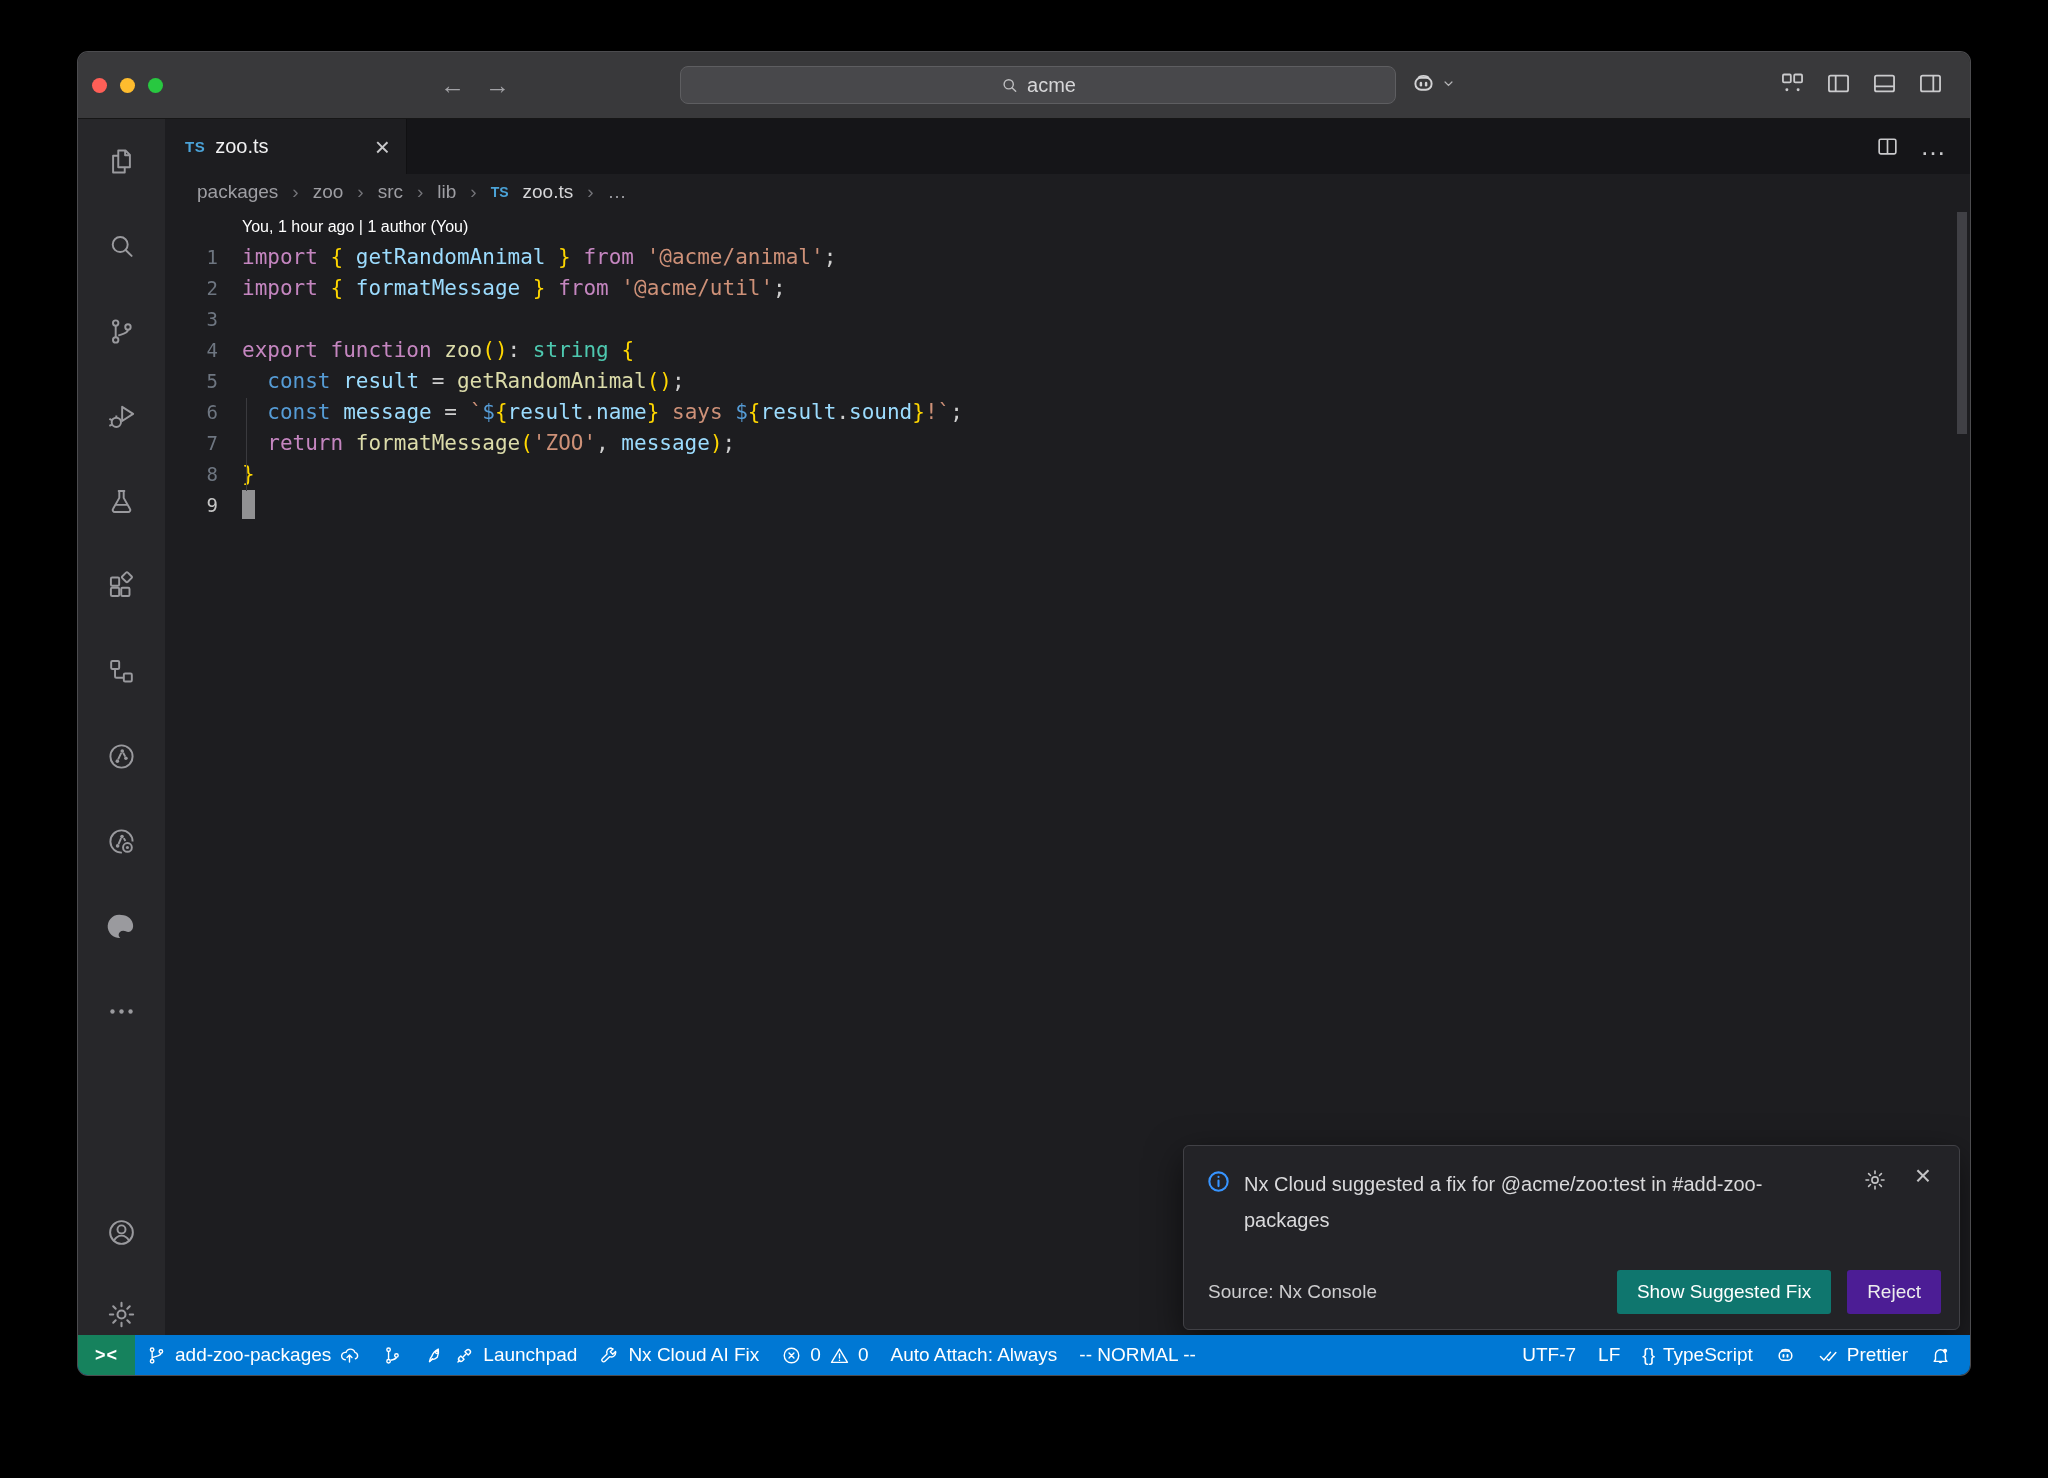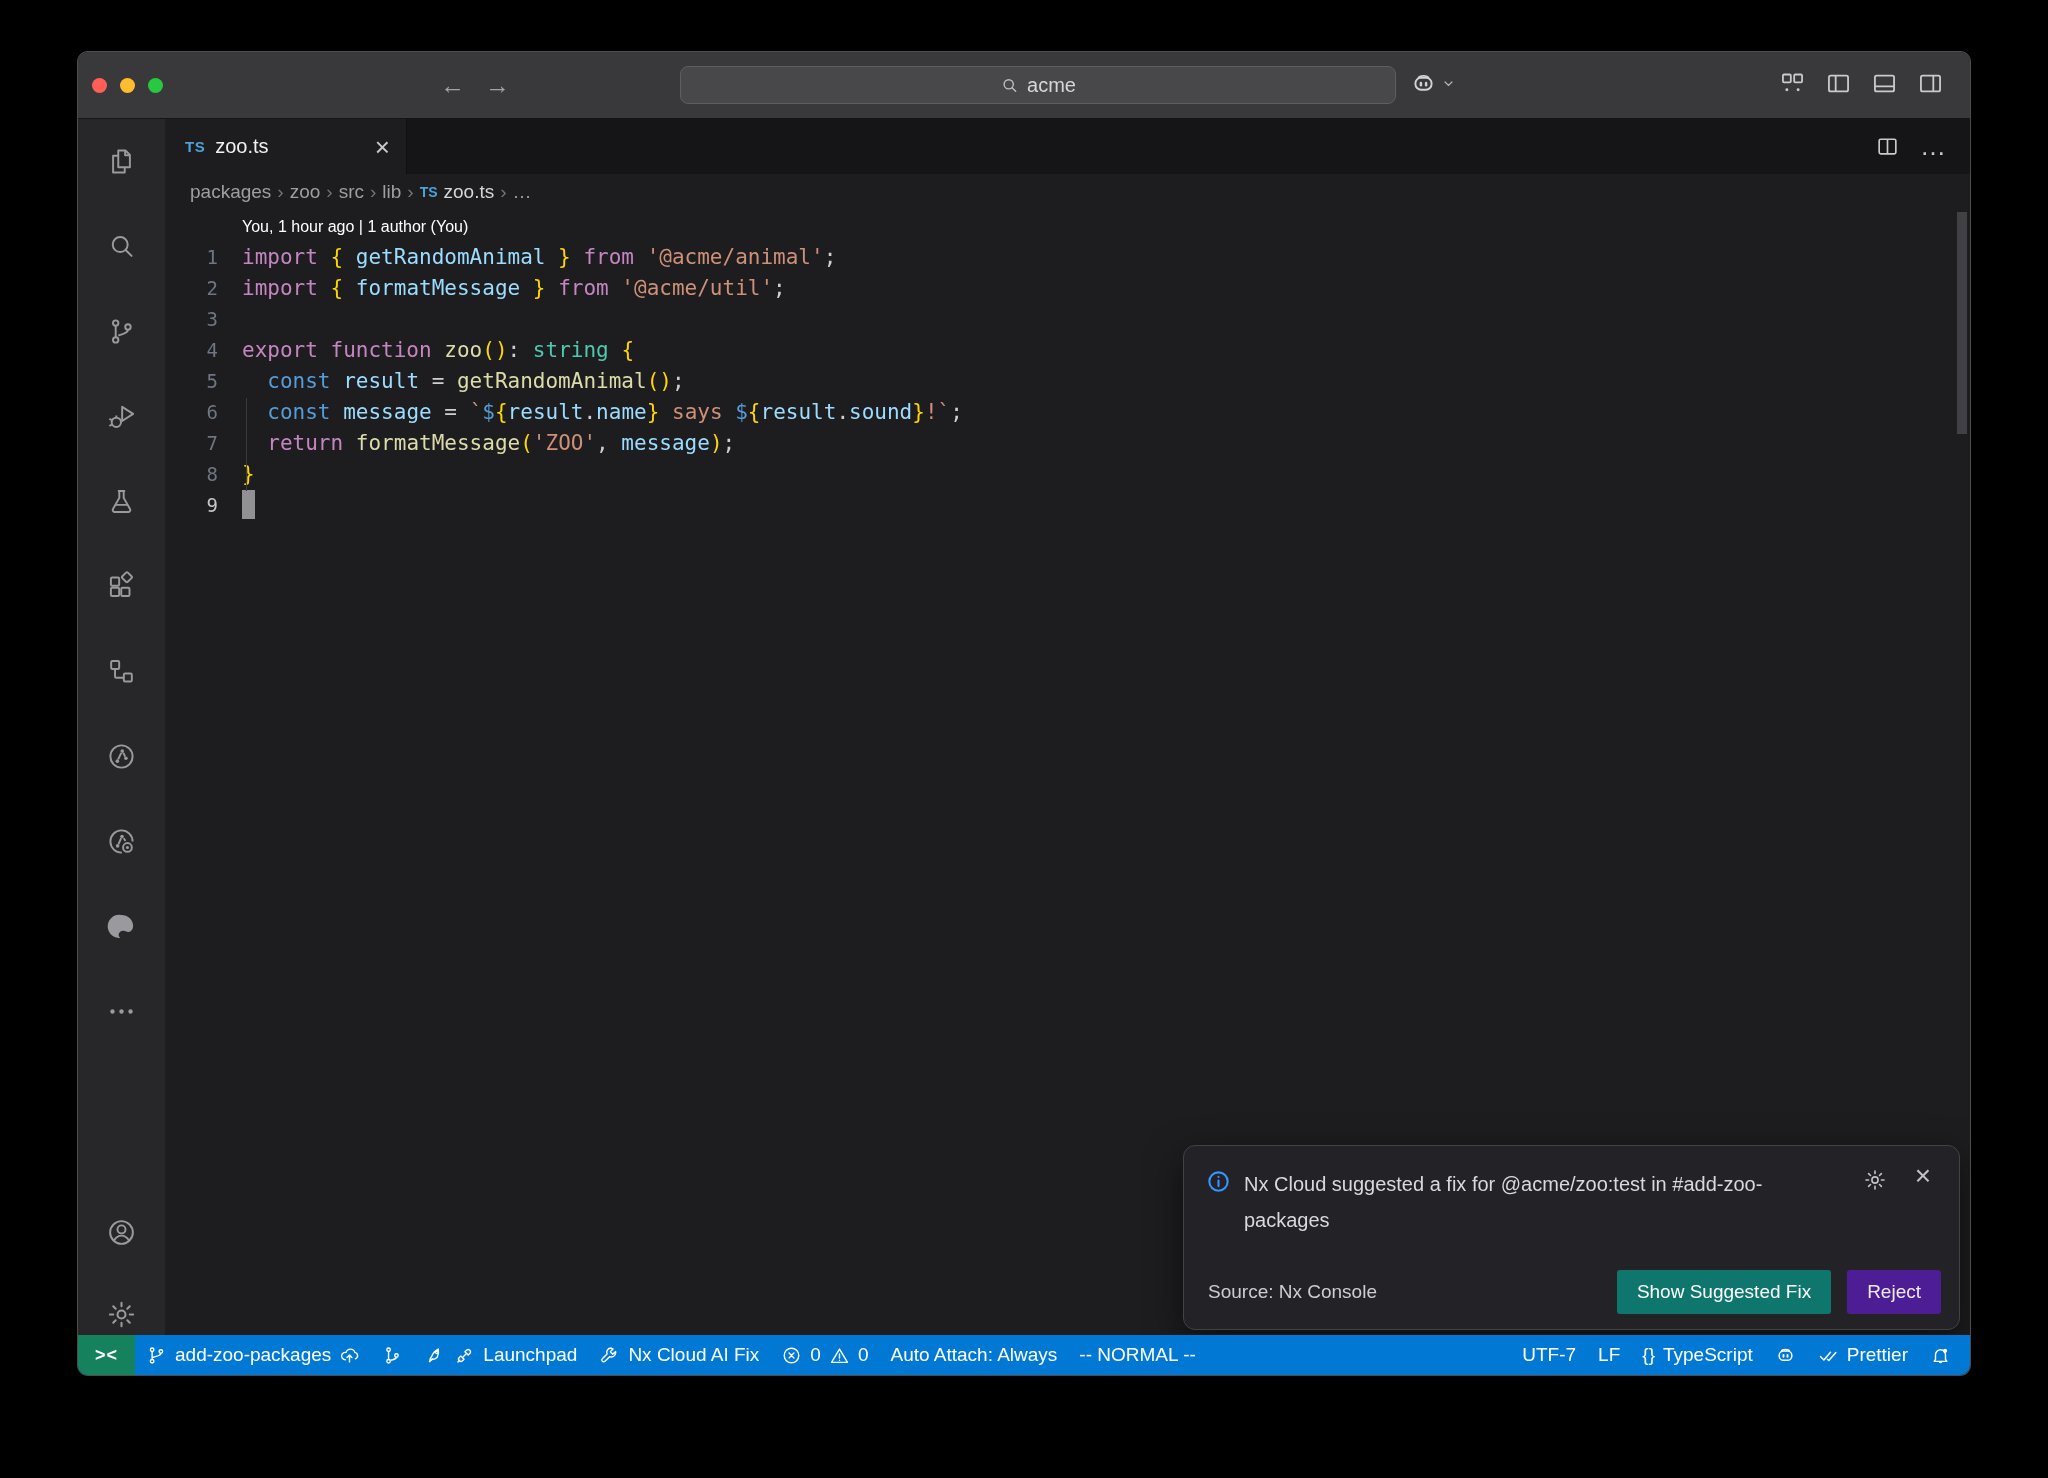--- a/index.html
+++ b/index.html
@@ -33,22 +33,22 @@
   .ab-abs svg{width:31px;height:31px}
   
   .tabbar{position:absolute;top:67px;left:87px;right:0;height:55px;background:#151518;display:flex;align-items:stretch;}
   .tab{width:205px;background:#1d1d20;display:flex;align-items:center;padding:0 16px 0 20px;gap:10px;border-right:1px solid #101012;}
   .tab-badge{color:#4ba3d8;font-weight:700;font-size:15px;letter-spacing:.5px}
   .tab-name{color:#f1f1f2;font-size:20px}
   .tab-close{margin-left:auto;color:#c9c9cb;font-size:26px;line-height:1}
   .tab-actions{margin-left:auto;display:flex;align-items:center;gap:20px;padding-right:22px;color:#c9c9cb;}
   .tab-actions svg{width:25px;height:25px}
   .tab-actions .txt-more{font-size:26px;letter-spacing:2px;color:#c9c9cb}
-  .breadcrumb{position:absolute;top:122px;left:87px;right:0;height:36px;background:#1d1d20;
-    display:flex;align-items:center;gap:6px;padding-left:25px;color:#9e9ea3;font-size:19px;text-align:center;}
+  .breadcrumb{position:absolute;top:122px;left:94px;right:0;height:36px;background:#1d1d20;
+    display:flex;align-items:center;gap:14px;padding-left:25px;color:#9e9ea3;font-size:19px;text-align:center;}
   .breadcrumb .sep{color:#737378;font-size:19px}
   .breadcrumb .bc-ts{color:#4ba3d8;font-weight:700;font-size:14px}
   .crumb{cursor:default}
   
   .editor{position:absolute;top:158px;left:87px;right:0;bottom:40px;background:#1d1d20;}
   .codelens{height:32px;line-height:34px;padding-left:77px;color:#ffffff;font-size:16px;}
   .code-line{display:flex;height:31px;line-height:31px;font-family:"DejaVu Sans Mono",monospace;
     font-size:21px;white-space:pre;}
   .ln{width:53px;text-align:right;color:#6e7681;font-size:19px;flex:none;}
   .code-line.cur .ln{color:#c6c6c6}
@@ -62,21 +62,21 @@
   
   .statusbar{position:absolute;bottom:0;left:0;right:0;height:40px;background:#0078d4;display:flex;
     align-items:stretch;color:#fff;font-size:19px;}
   .sb-item{display:flex;align-items:center;gap:8px;padding:0 11px;}
   .sb-item svg{width:21px;height:21px}
   .sb-item[data-name="statusbar-item-remote-indicator"]{width:57px;background:#16825d;justify-content:center;
     padding:0;font-weight:700;font-size:18px;letter-spacing:1px;flex:none;}
   .sb-right{margin-left:auto;display:flex;align-items:stretch;padding-right:8px;}
   
   .toast{position:absolute;right:10px;bottom:45px;width:775px;height:183px;background:#232327;
-    border:1px solid #414146;border-radius:12px;box-shadow:0 12px 36px rgba(0,0,0,.55);}
+    border:1px solid #414146;border-radius:6px;box-shadow:0 12px 36px rgba(0,0,0,.55);}
   .toast-head{display:flex;align-items:flex-start;padding:20px 24px 0 22px;gap:13px;}
   .toast-head svg{width:25px;height:25px;color:#3794ff;flex:none;margin-top:3px}
   .toast-msg{font-size:20px;line-height:36px;width:560px;color:#d9d9db;}
   .toast-gear{position:absolute;top:22px;right:72px;color:#c3c3c5}
   .toast-gear svg{width:24px;height:24px}
   .toast-close{position:absolute;top:16px;right:28px;color:#c3c3c5;font-size:28px;line-height:1}
   .toast-foot{position:absolute;left:24px;right:18px;bottom:15px;display:flex;align-items:center;}
   .toast-source{font-size:19px;color:#cdcdcf}
   .btns{margin-left:auto;display:flex;gap:16px}
   .btn{height:44px;display:flex;align-items:center;padding:0 20px;font-size:19px;border-radius:3px;cursor:default;}

